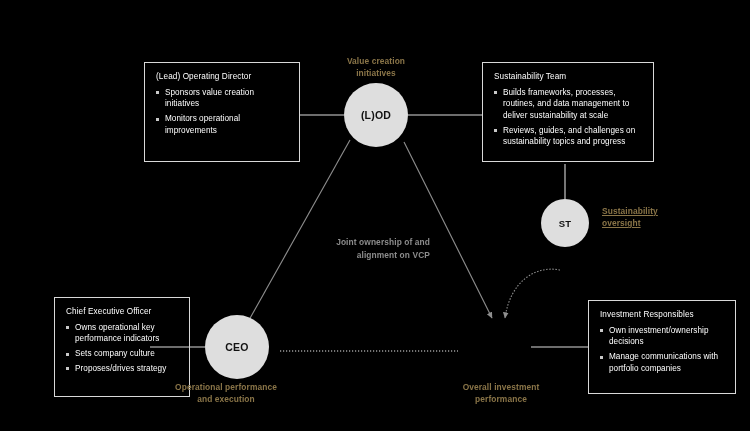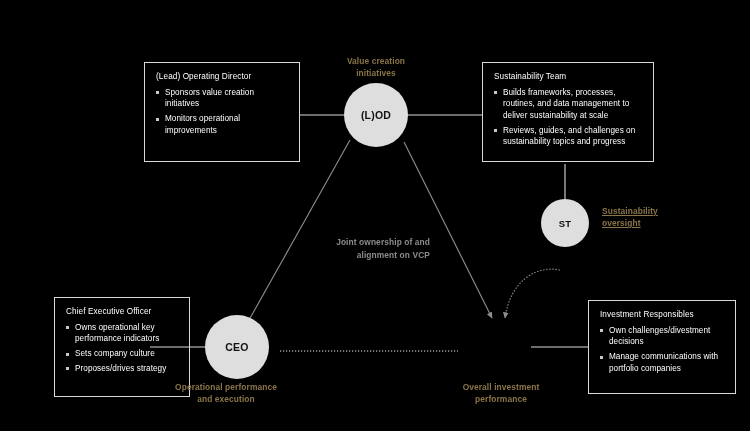--- a/index.html
+++ b/index.html
@@ -154,21 +154,21 @@
     <ul class="box-list">
       <li>Owns operational key performance indicators</li>
       <li>Sets company culture</li>
       <li>Proposes/drives strategy</li>
     </ul>
   </div>
 
   <div class="info-box" style="left:588px; top:300px; width:148px; height:94px;">
     <div class="box-title">Investment Responsibles</div>
     <ul class="box-list">
-      <li>Own challenges/divestment decisions</li>
+      <li>Own investment/ownership decisions</li>
       <li>Manage communications with portfolio companies</li>
     </ul>
   </div>
 
   <div class="node" style="left:344px; top:83px; width:64px; height:64px;">
     <span>(L)OD</span>
   </div>
 
   <div class="node small" style="left:541px; top:199px; width:48px; height:48px;justify-content:center;">
     <span>ST</span>

